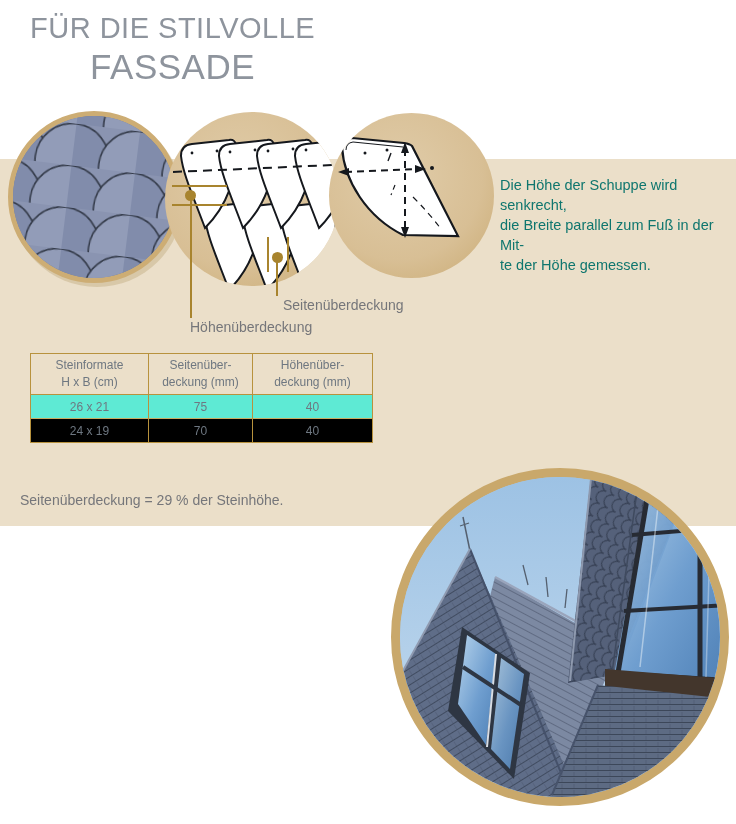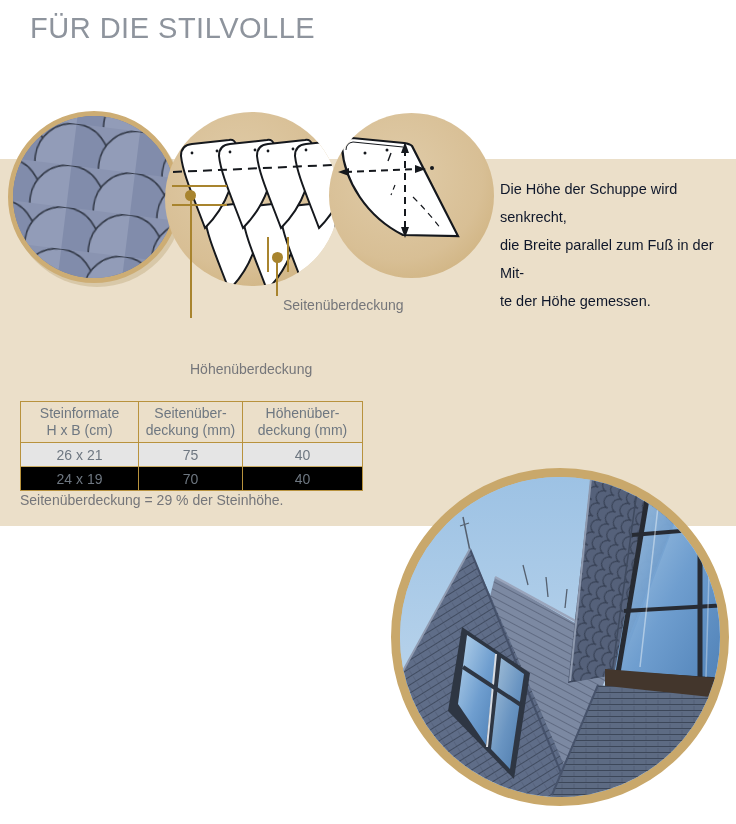--- a/index.html
+++ b/index.html
@@ -25,45 +25,46 @@
   #circle3{left:329px;top:113px;width:165px;height:165px;background:radial-gradient(circle at 42% 38%, #e0cca9 0%, #d8bf95 60%, #c9aa72 100%);overflow:hidden;}
   .circ svg{display:block;width:100%;height:100%;}
 
   
   .gline{background:#a8842e;}
   .gdot{background:#a8842e;border-radius:50%;width:11px;height:11px;}
 
   .diaglabel{font-size:14px;color:#75767a;white-space:nowrap;text-align:center;}
 
   
-  #note{left:500px;top:175px;width:232px;font-size:14.5px;line-height:28px;color:#0f172a;white-space:pre-line;}
-
-  
-  #spectable{left:20px;top:353px;border-collapse:collapse;table-layout:fixed;width:342px;
-    border:1px solid #b8923d;color:#6e7781;font-size:14px;margin-top:48px;}
+  #note{left:500px;top:175px;width:232px;font-size:14.5px;line-height:20px;color:#0f766e;white-space:pre-line;}
+
+  
+  #spectable{left:30px;top:353px;border-collapse:collapse;table-layout:fixed;width:342px;
+    border:1px solid #b8923d;color:#6e7781;font-size:12px;}
   #spectable th{font-weight:normal;height:38px;vertical-align:middle;text-align:center;
     white-space:pre-line;line-height:17px;border:1px solid #b8923d;background:#ebdfc9;}
   #spectable td{height:21px;text-align:center;vertical-align:middle;
     border-left:1px solid #b8923d;border-right:1px solid #b8923d;border-top:1px solid #c9ac63;}
-  #spectable tr.light td{background:#e5e5e5;}
+  #spectable tr.light td{background:#5eead4;}
   #spectable tr.dark td{background:#000000;}
   #spectable col.c1{width:118px;} #spectable col.c2{width:104px;} #spectable col.c3{width:120px;}
 
   #footnote{left:20px;top:492px;font-size:14px;color:#75767a;}
 
   
   #photoCircle{left:391px;top:468px;width:338px;height:338px;border:9px solid #c9a86b;
     border-radius:50%;box-sizing:border-box;overflow:hidden;background:#a9c9e7;}
   #photoCircle svg{display:block;width:100%;height:100%;}
 </style>
 </head>
 <body>
 
 <div id="title" class="abs">
   <div class="t1">FÜR DIE STILVOLLE</div>
+  <div class="t2">FASSADE</div>
 </div>
 
 <div id="panel" class="abs"></div>
 
 <div id="circle1" class="abs circ">
   <svg viewBox="0 0 162 162">
     <defs>
       <pattern id="fs" width="64" height="42" patternUnits="userSpaceOnUse" patternTransform="rotate(7)">
         <rect width="64" height="42" fill="#77829f"></rect>
         <g stroke="#343b4a" stroke-width="1.6">
@@ -138,21 +139,21 @@
 <div class="abs gline" style="left:172px;top:204px;width:55px;height:2px;"></div>
 <div class="abs gdot" style="left:185px;top:190px;"></div>
 <div class="abs gline" style="left:190px;top:196px;width:2px;height:122px;"></div>
 
 <div class="abs gline" style="left:267px;top:237px;width:2px;height:35px;"></div>
 <div class="abs gline" style="left:287px;top:237px;width:2px;height:35px;"></div>
 <div class="abs gdot" style="left:272px;top:252px;"></div>
 <div class="abs gline" style="left:276px;top:257px;width:2px;height:39px;"></div>
 
 <div class="abs diaglabel" style="left:283px;top:297px;">Seitenüberdeckung</div>
-<div class="abs diaglabel" style="left:190px;top:319px;margin-top:42px;">Höhenüberdeckung</div>
+<div class="abs diaglabel" style="left:190px;top:319px;">Höhenüberdeckung</div>
 
 <div id="note" class="abs">Die Höhe der Schuppe wird senkrecht,
 die Breite parallel zum Fuß in der Mit-
 te der Höhe gemessen.</div>
 
 <table id="spectable" class="abs">
   <colgroup>
       <col class="c1">
       <col class="c2">
       <col class="c3">

